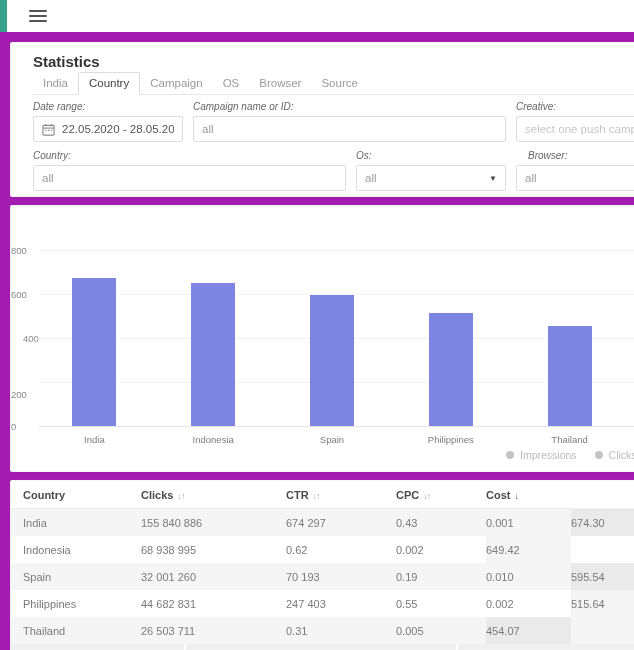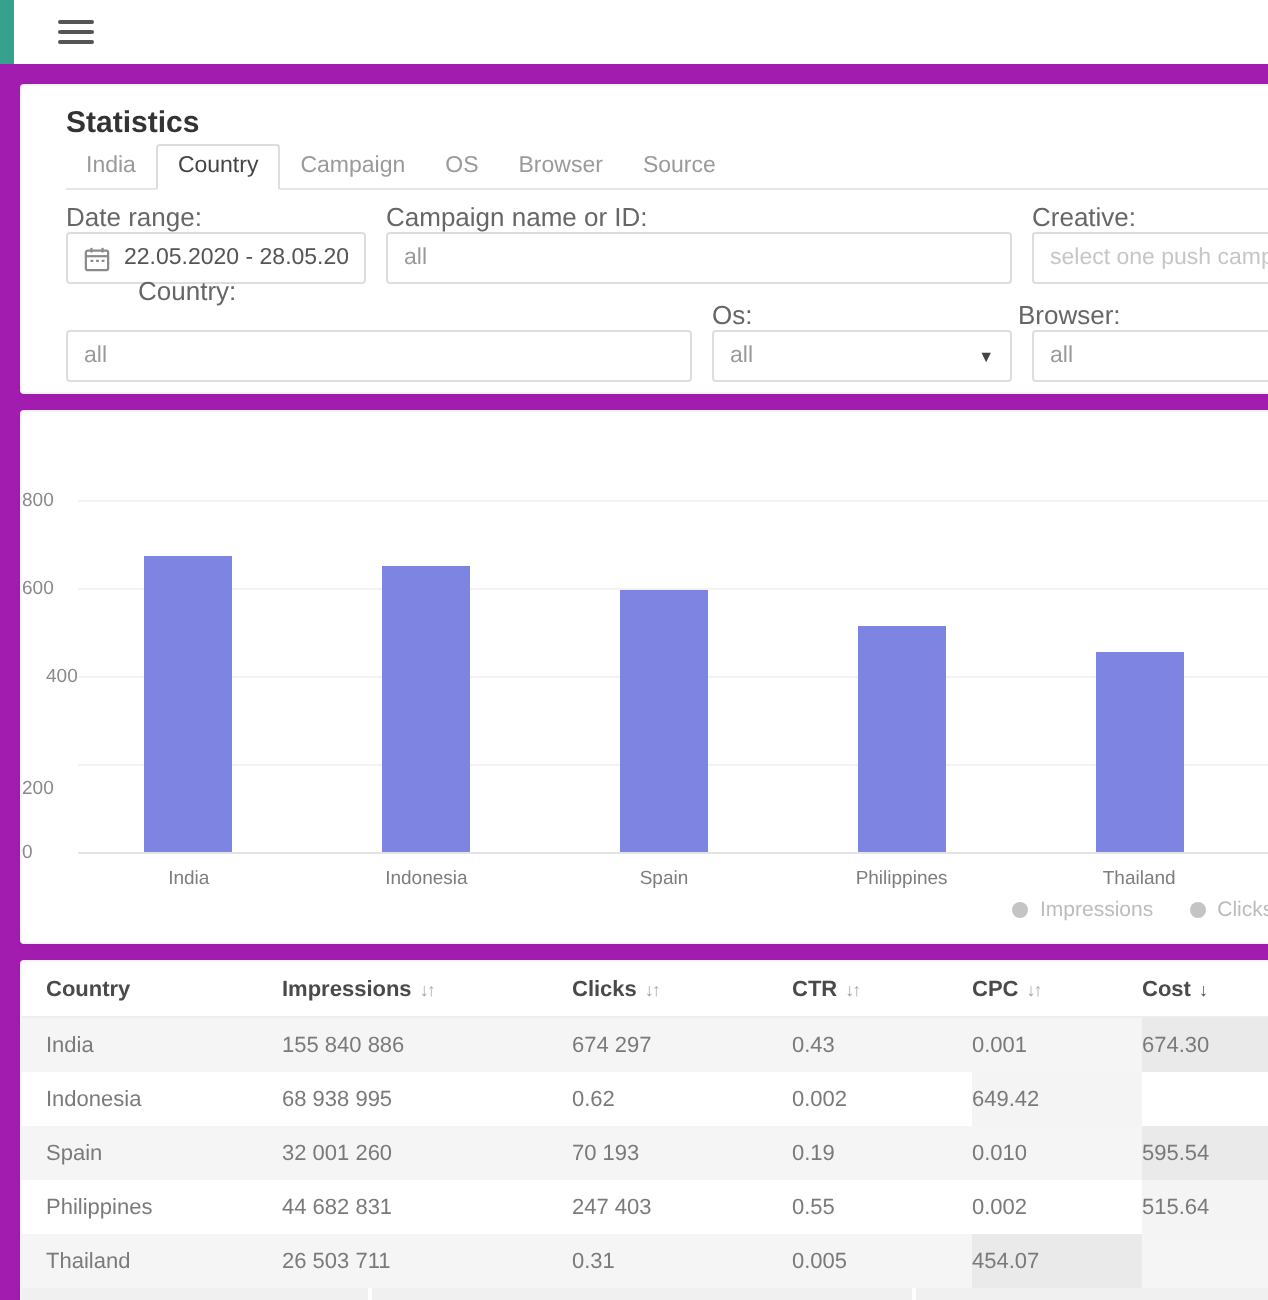--- a/index.html
+++ b/index.html
@@ -19,34 +19,34 @@
   .panel-chart { top:205px; height:267px; }
   .panel-table { top:480px; height:178px; }
 
   
   .stats-title { position:absolute; left:22px; top:10px; font-size:15px; font-weight:bold; color:#333; }
   .tabs { position:absolute; left:22px; top:30px; right:20px; display:flex; align-items:flex-end; border-bottom:1px solid #e6e6e6; height:22px; }
   .tab { font-size:11.5px; color:#9a9a9a; padding:4px 10px 5px 10px; cursor:pointer; white-space:nowrap; }
   .tab.active { color:#444; background:#fff; border:1px solid #ddd; border-bottom:1px solid #fff; margin-bottom:-1px; border-radius:2px 2px 0 0; }
 
   
-  .flabel { position:absolute; font-size:13px; color:#666; }
+  .flabel { position:absolute; font-size:10px; color:#666;font-style:italic; }
   .finput { position:absolute; height:26px; border:1px solid #ddd; border-radius:2px; background:#fff; font-size:11.5px; color:#9a9a9a; display:flex; align-items:center; padding:0 8px; }
   .finput .val { overflow:hidden; white-space:nowrap; }
   .finput.dark .val { color:#555; }
   .finput.placeholder .val { color:#c6c6c6; }
   .cal-icon { display:inline-flex; margin-right:7px; flex:0 0 auto; }
   .dd-arrow { margin-left:auto; font-size:8px; color:#444; }
 
   .lab-daterange { left:22px; top:58px; } .inp-daterange { left:22px; top:73px; width:150px; }
   .lab-campaign { left:182px; top:58px; } .inp-campaign { left:182px; top:73px; width:313px; }
   .lab-creative { left:505px; top:58px; } .inp-creative { left:505px; top:73px; width:170px; }
-  .lab-country { left:22px; top:95px;margin-left:36px; }  .inp-country { left:22px; top:122px; width:313px; }
+  .lab-country { left:22px; top:107px; }  .inp-country { left:22px; top:122px; width:313px; }
   .lab-os { left:345px; top:107px; }      .inp-os { left:345px; top:122px; width:150px; cursor:pointer; }
-  .lab-browser { left:498px; top:107px; } .inp-browser { left:505px; top:122px; width:170px; }
+  .lab-browser { left:517px; top:107px; } .inp-browser { left:505px; top:122px; width:170px; }
 
   
   .gridline { position:absolute; left:28px; right:0; height:1px; background:#f3f3f3; }
   .gridline.base { background:#e4e4e4; }
   .ytick { position:absolute; left:0; width:24px; text-align:left; font-size:9.5px; color:#8a8a8a; }
   .bars { position:absolute; left:24px; top:0; width:594px; height:220px; display:flex; align-items:flex-end; }
   .bar-slot { flex:1; display:flex; justify-content:center; align-items:flex-end; height:100%; }
   .bar { width:44px; background:#7e84e2; }
   .xlabels { position:absolute; left:24px; top:228px; width:594px; display:flex; }
   .xlabel { flex:1; text-align:center; font-size:9.5px; color:#7d7d7d; }
@@ -184,21 +184,20 @@
         <div class="legend-item">
           <span class="legend-dot"></span>
           <span class="legend-label">Clicks</span>
         </div>
       </div>
   </div>
 
   <div class="panel panel-table">
     <div class="thead" id="thead">
         <div class="hcell col-country"><span>Country</span></div>
-        <div class="hcell col-impressions"><span>Impressions</span><span class="sort-icon">↓↑</span></div>
         <div class="hcell col-clicks"><span>Clicks</span><span class="sort-icon">↓↑</span></div>
         <div class="hcell col-ctr"><span>CTR</span><span class="sort-icon">↓↑</span></div>
         <div class="hcell col-cpc"><span>CPC</span><span class="sort-icon">↓↑</span></div>
         <div class="hcell col-cost"><span>Cost</span><span class="sort-icon active">↓</span></div>
       </div>
     <div id="tbody">
         <div class="trow odd">
           <div class="cell col-country">India</div>
           <div class="cell col-impressions">155 840 886</div>
           <div class="cell col-clicks">674 297</div>

